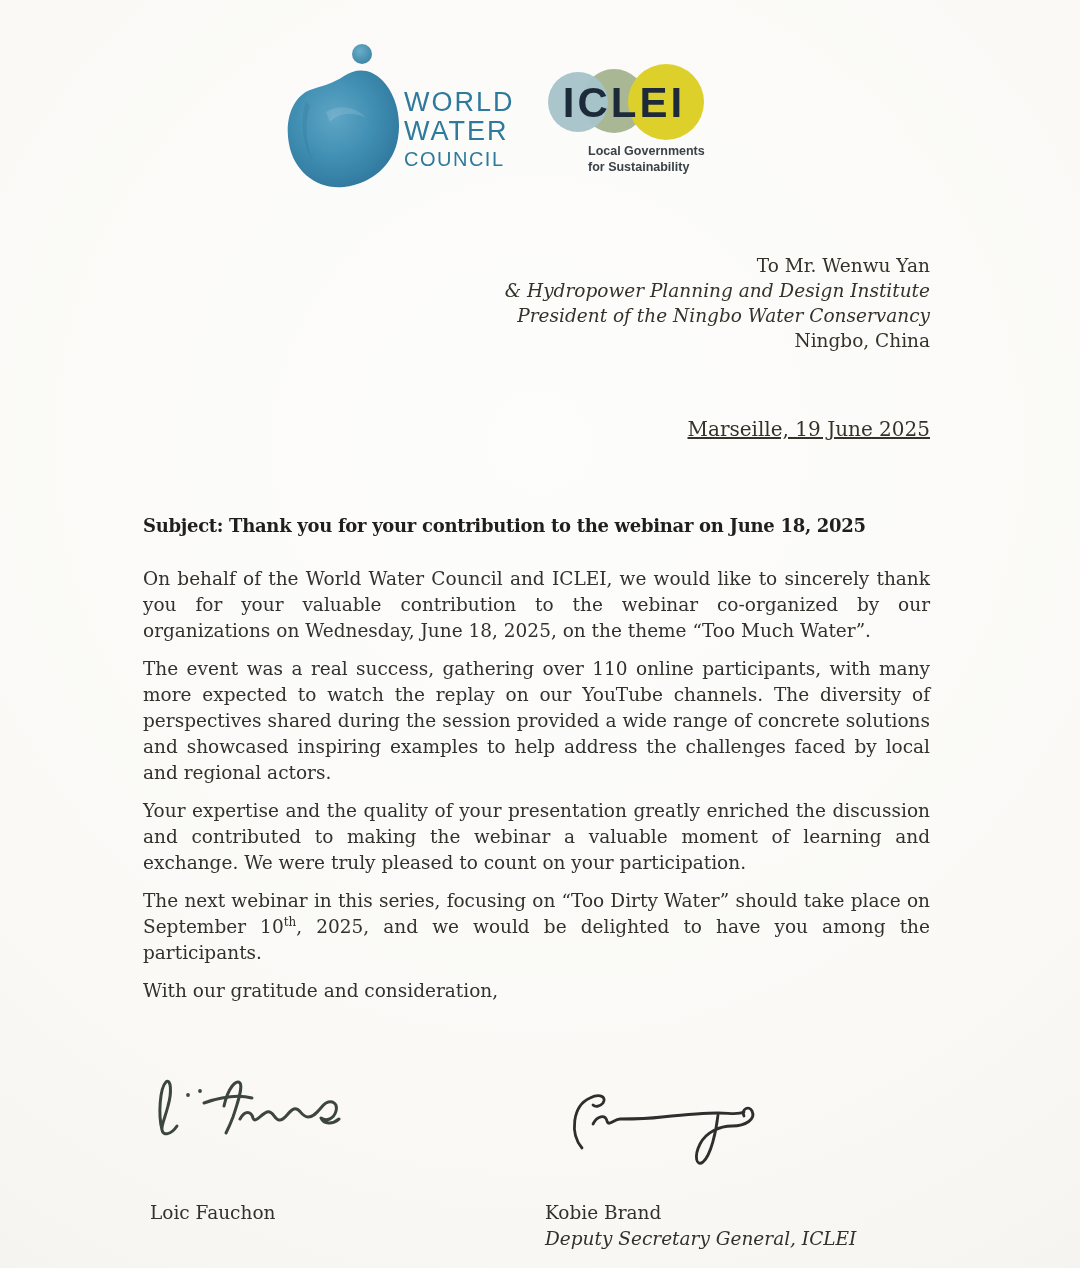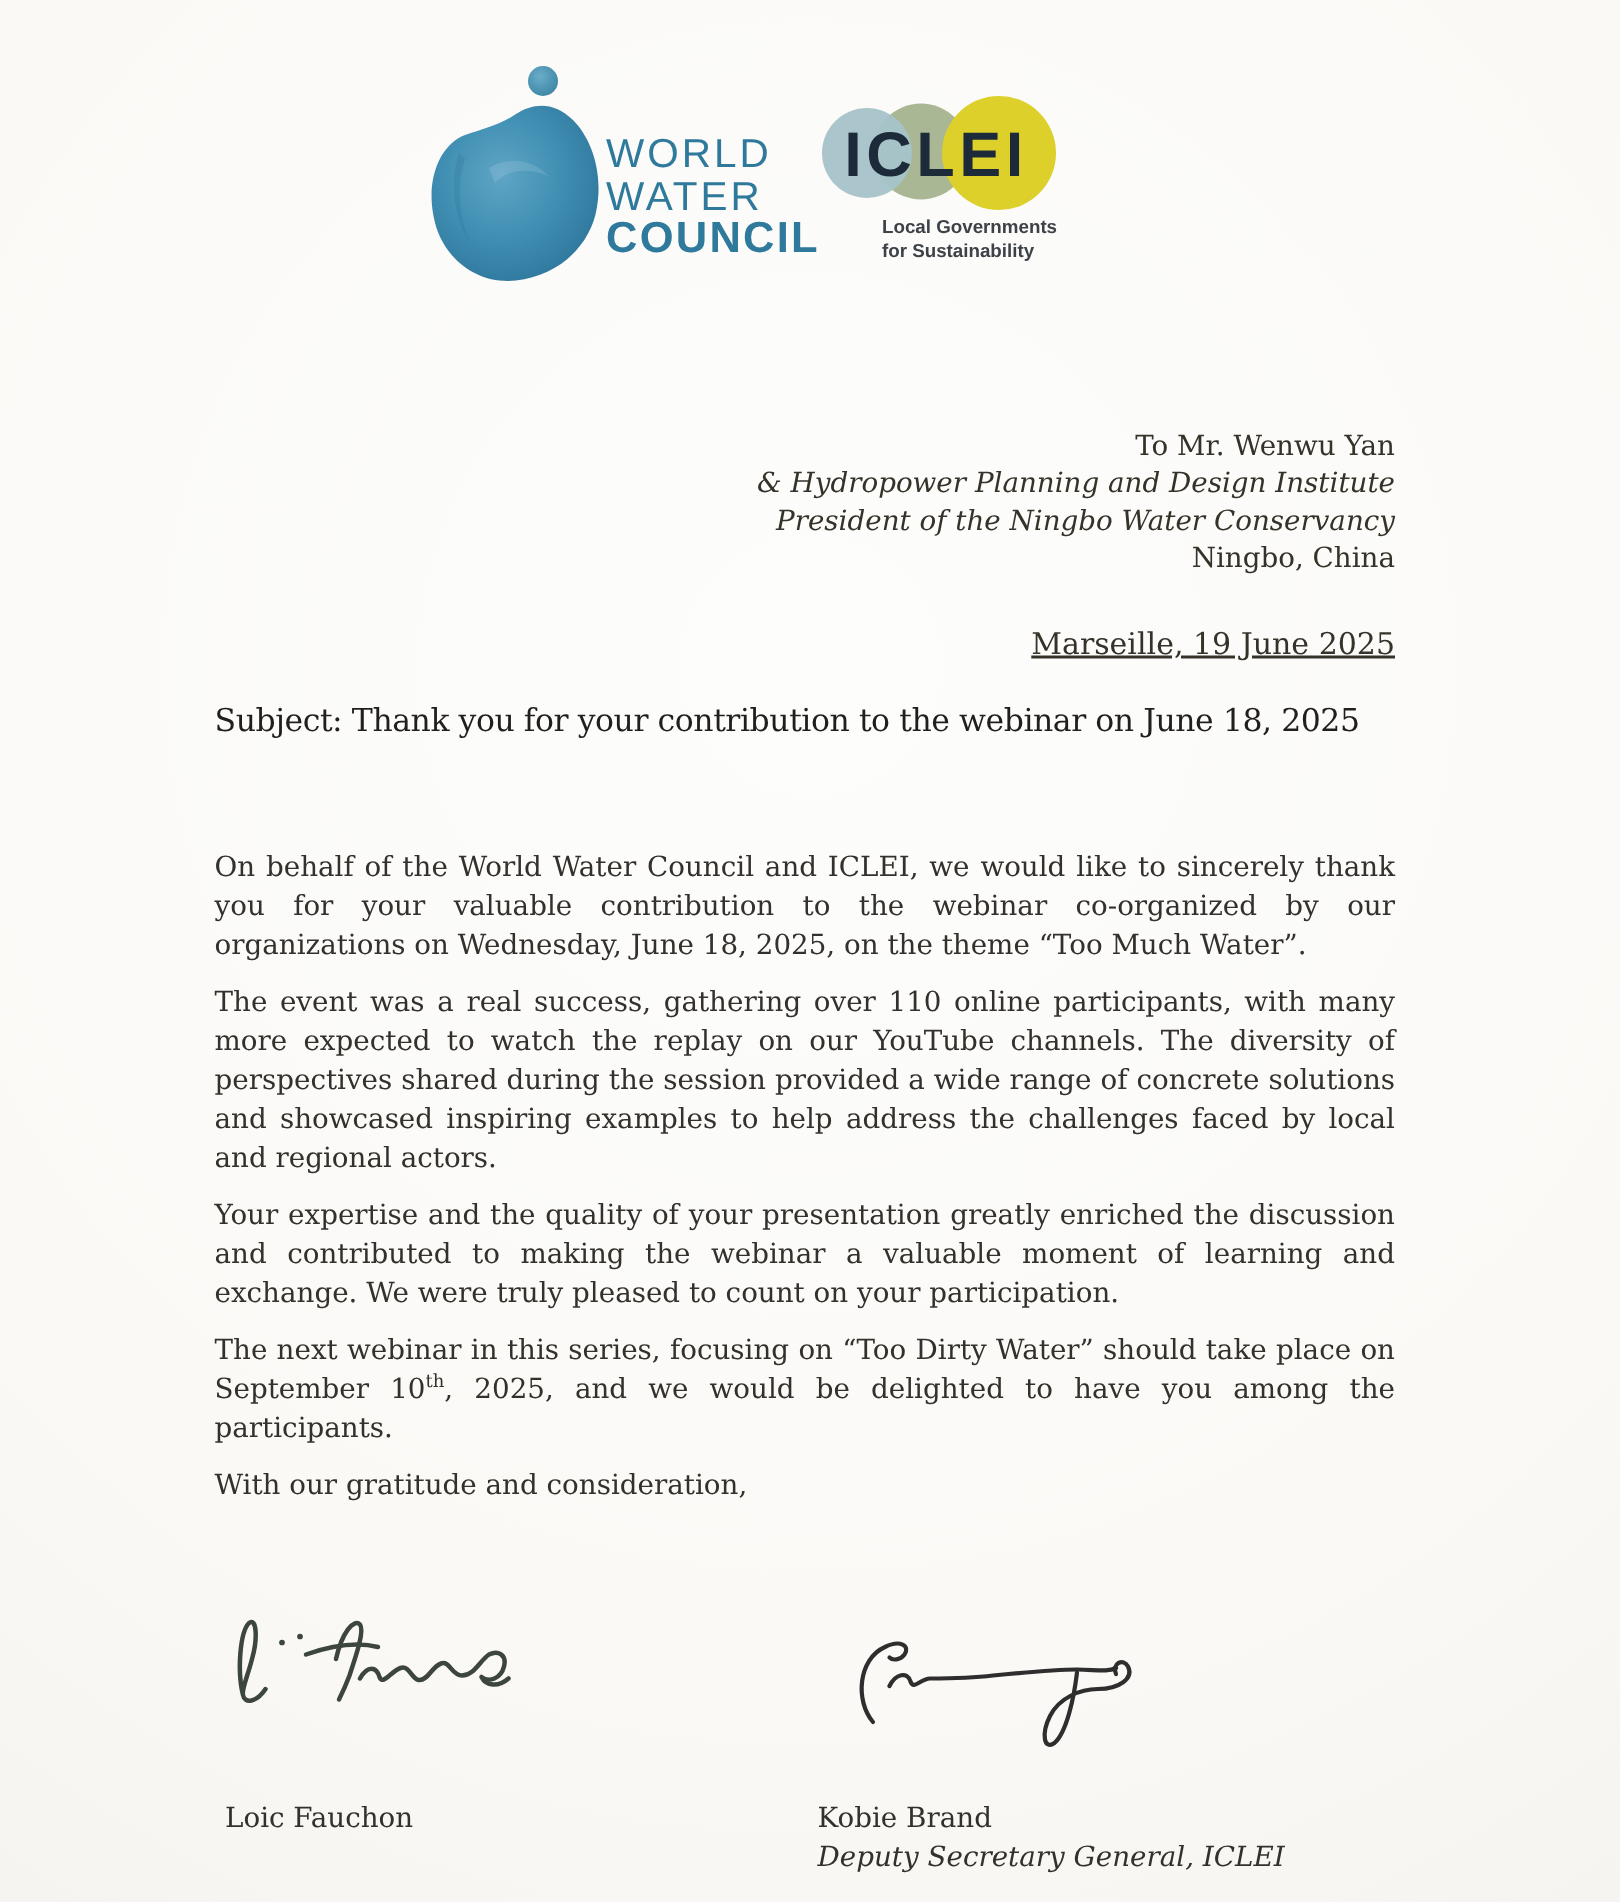--- a/index.html
+++ b/index.html
@@ -10,32 +10,32 @@
   }
   .page {
     position:relative; width:1080px; height:1268px; overflow:hidden;
     background:radial-gradient(circle at 50% 35%, #fdfdfc 0%, #faf9f6 70%, #f5f4f0 100%);
     color:#33302c;
   }
   
   .wwc-logo-svg { position:absolute; left:286px; top:42px; width:120px; height:148px; }
   .wwc-text { position:absolute; left:404px; top:88px; font-family:"Liberation Sans", sans-serif; color:#2f7a9c; }
   .wwc-text .l1,.wwc-text .l2 { display:block; font-size:27px; line-height:29px; letter-spacing:2px; font-weight:500; }
-  .wwc-text .l3 { display:block; font-size:29px; line-height:26px; letter-spacing:1.5px; font-weight:700; }
+  .wwc-text .l3 { display:block; font-size:20px; line-height:26px; letter-spacing:1.5px; font-weight:400; }
   .iclei-logo-svg { position:absolute; left:542px; top:56px; width:164px; height:92px; }
   .iclei-tagline { position:absolute; left:588px; top:144px; width:140px;
     font-family:"Liberation Sans", sans-serif; font-size:12.5px; font-weight:700;
     color:#3c4248; line-height:15.5px; }
   
   .recipient { position:absolute; right:150px; top:253px; text-align:right;
-    font-size:18.5px; line-height:25px; color:#353229;margin-top:32px; }
+    font-size:18.5px; line-height:25px; color:#353229; }
   .recipient .it { font-style:italic; }
   .dateline { position:absolute; right:150px; top:417px; font-size:20px; color:#353229;text-decoration:underline; }
-  .subject { position:absolute; left:143px; top:468px; width:800px; white-space:nowrap;
-    font-weight:normal; font-size:21px; letter-spacing:-0.3px; color:#211f1c; }
+  .subject { position:absolute; left:143px; top:515px; width:800px; white-space:nowrap;
+    font-weight:bold; font-size:18px; letter-spacing:-0.3px; color:#211f1c; }
   
   .body-block { position:absolute; left:143px; top:566px; width:787px;
     font-size:18.5px; line-height:26px; color:#34312c; }
   .body-block .salutation { margin-bottom:14px; }
   .body-block p { text-align:justify; margin-bottom:12px; }
   .body-block .closing { text-align:left; }
   sup { font-size:12px; line-height:0; vertical-align:super; }
   
   .sig-svg-left  { position:absolute; left:148px; top:1072px; width:220px; height:78px; }
   .sig-svg-right { position:absolute; left:548px; top:1088px; width:245px; height:85px; }

